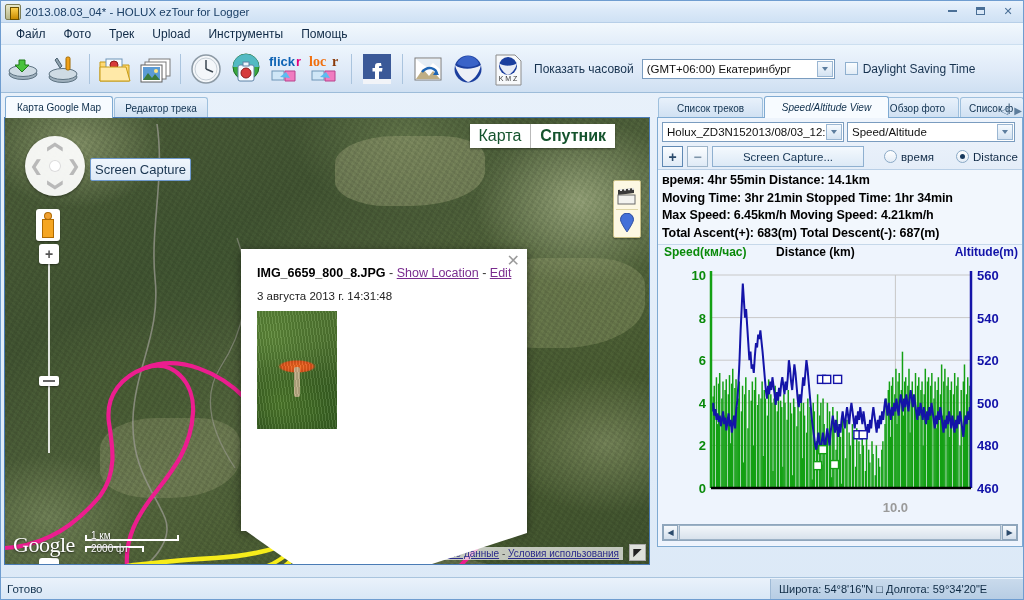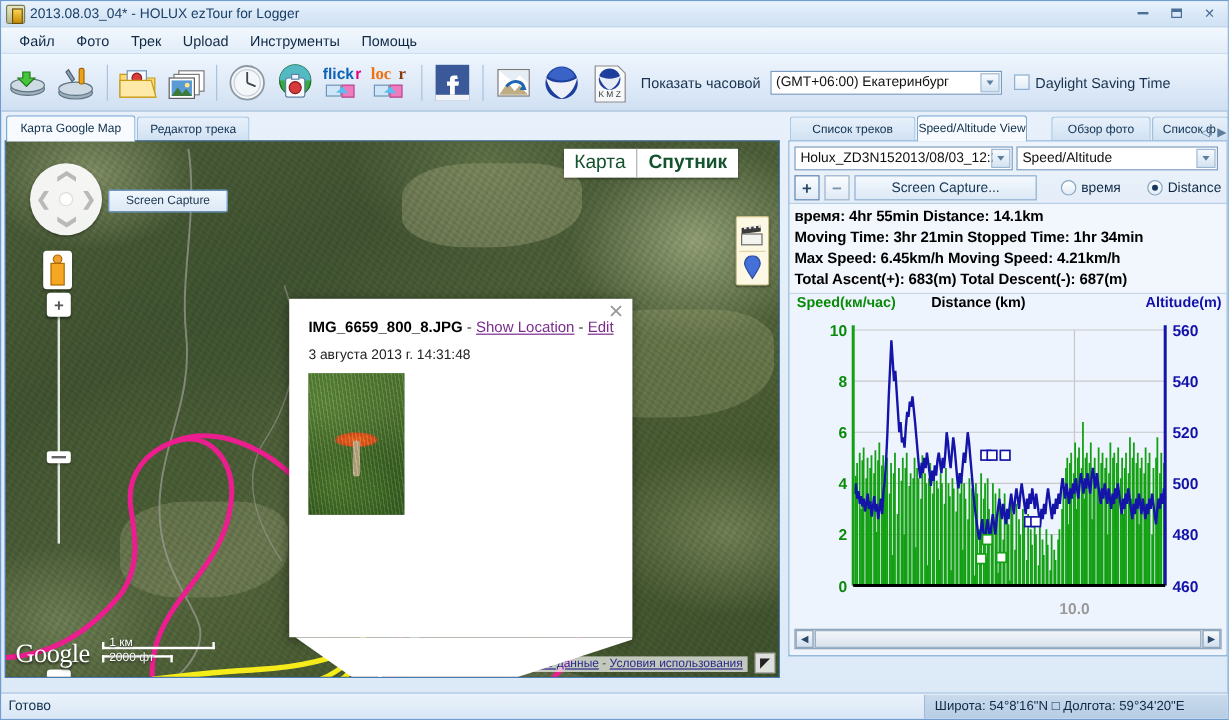--- a/index.html
+++ b/index.html
@@ -185,22 +185,22 @@
   .zminus{ left:34px; top:440px; }
   .zhandle{
     position:absolute; left:34px; top:258px; width:20px;height:10px;
     background:#fff; border-radius:2px; box-shadow:0 1px 2px rgba(0,0,0,0.4);
   }
   .zhandle::after{ content:""; position:absolute; left:4px; top:4px; width:12px;height:2px; background:#666;}
 
   .screencap-btn {
     position:absolute; left:85px; top:40px;
     background:linear-gradient(180deg,#f0f6fc,#dde9f6);
-    border:1px solid #6f9ace; font-size:10px; color:#1a3550;
-    padding:3px 14px; border-radius:2px;
+    border:1px solid #6f9ace; font-size:13px; color:#1a3550;
+    padding:3px 4px; border-radius:2px;
   }
 
   .maptype {
     position:absolute; right:34px; top:6px; display:flex;
     box-shadow:0 1px 2px rgba(0,0,0,0.4);
   }
   .mt {
     font-size:16px; padding:3px 9px; background:#fff; color:#14532d;
     border-right:1px solid #b9b9b9;
   }
@@ -663,21 +663,21 @@
         <svg class="iw-tail" viewBox="0 0 286 70">
           <path d="M5 0 L286 0 L286 2 L96 64 Z" fill="#ffffff"></path>
         </svg>
       </div>
     </div>
   </div>
 
   <div class="rightpane">
     <div class="tabstrip-right">
       <div class="tab" style="left:2px;width:105px;">Список треков</div>
-      <div class="tab sel" style="left:108px;width:92px;">Speed/Altitude View</div>
+      <div class="tab sel" style="left:108px;width:125px;font-style:italic;">Speed/Altitude View</div>
       <div class="tab" style="left:220px;width:83px;">Обзор фото</div>
       <div class="tab" style="left:304px;width:64px;justify-content:flex-start;">Список ф</div>
       <div class="tabscroll">
         <span>◁</span>
         <span>▶</span>
       </div>
     </div>
 
     <div class="rp-body">
       <div class="rp-controls">

